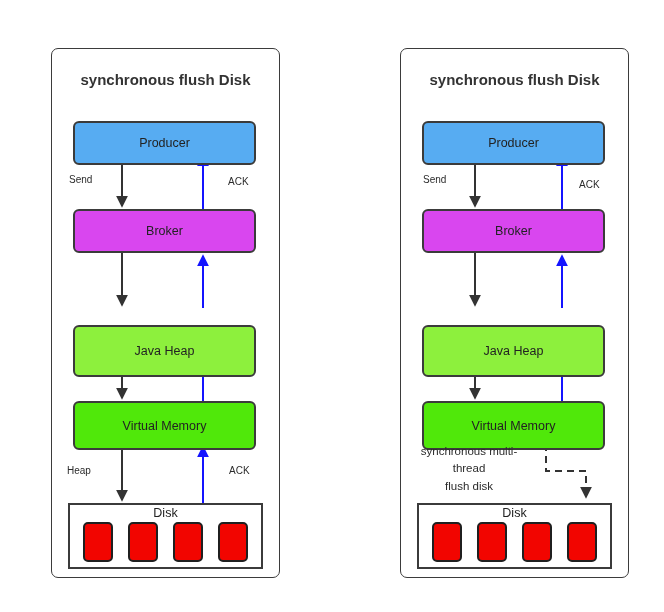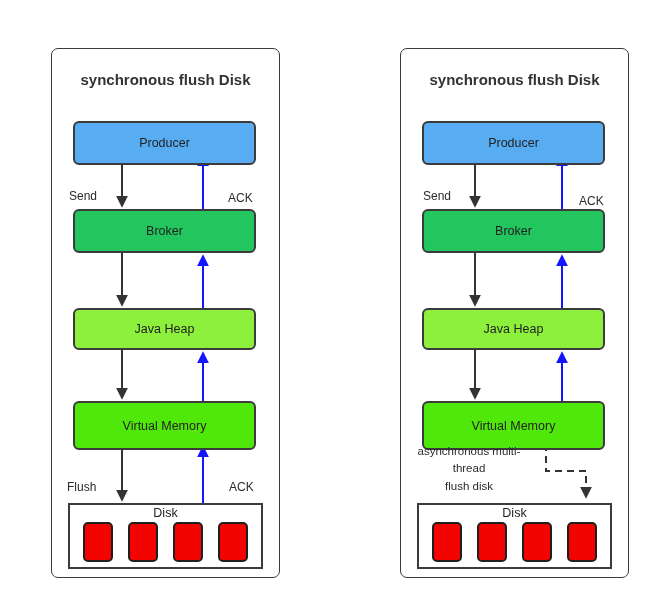--- a/index.html
+++ b/index.html
@@ -11,35 +11,35 @@
   .panel-left{left:51px;}
   .panel-right{left:400px;}
 
   .panel-title{position:absolute;top:22px;left:0;width:100%;text-align:center;
                font-size:15px;font-weight:bold;color:#333;}
 
   .arrows{position:absolute;left:0;top:0;pointer-events:none;}
 
   .bx{position:absolute;left:21px;width:183px;border:2px solid var(--box-border);
       border-radius:6px;display:flex;align-items:center;justify-content:center;
-      font-size:12.5px;color:#222;box-sizing:border-box;background:#22c55e;}
+      font-size:12.5px;color:#222;box-sizing:border-box;background:#d946ef;}
   .bx-producer{top:72px;height:44px;background:var(--producer-blue);}
   .bx-broker{top:160px;height:44px;}
-  .bx-javaheap{top:259px;height:42px;background:var(--java-heap-green);}
+  .bx-javaheap{top:276px;height:52px;background:var(--java-heap-green);}
   .bx-vm{top:352px;height:49px;background:var(--virtual-memory-green);}
 
   .disk{position:absolute;left:16px;top:454px;width:195px;height:66px;
         border:2px solid var(--box-border);border-radius:0;box-sizing:border-box;
         background:#fff;}
   .disk-label{text-align:center;font-size:12.5px;margin-top:1px;color:#222;}
   .platters{display:flex;justify-content:space-between;padding:2px 13px 0 13px;}
   .platter{width:30px;height:40px;background:var(--disk-red);
            border:2px solid #1f1f1f;border-radius:5px;box-sizing:border-box;}
 
-  .lbl{position:absolute;font-size:12px;color:#2b2b2b;white-space:nowrap;margin-top:15px;}
+  .lbl{position:absolute;font-size:10px;color:#2b2b2b;white-space:nowrap;}
   .note{position:absolute;left:2px;top:394px;width:132px;text-align:center;
         font-size:11.5px;line-height:1.5;color:#2b2b2b;white-space:pre-line;}
 </style>
 </head>
 <body>
 
 <div class="canvas">
 
   <div class="panel panel-left">
     <div class="panel-title">synchronous flush Disk</div>
@@ -66,21 +66,21 @@
         <line x1="151" y1="454" x2="151" y2="398" marker-end="url(#au-l)"></line>
       </g>
     </svg>
 
     <div class="bx bx-producer">Producer</div>
     <div class="lbl" style="left:17px;top:125px;">Send</div>
     <div class="lbl" style="left:176px;top:127px;">ACK</div>
     <div class="bx bx-broker">Broker</div>
     <div class="bx bx-javaheap">Java Heap</div>
     <div class="bx bx-vm">Virtual Memory</div>
-    <div class="lbl" style="left:15px;top:416px;">Flush</div>
+    <div class="lbl" style="left:15px;top:416px;">Heap</div>
     <div class="lbl" style="left:177px;top:416px;">ACK</div>
 
     <div class="disk">
       <div class="disk-label">Disk</div>
       <div class="platters">
         <div class="platter"></div>
         <div class="platter"></div>
         <div class="platter"></div>
         <div class="platter"></div>
       </div>
@@ -111,21 +111,21 @@
       </g>
       <path d="M145 395 V422 H185 V448" fill="none" stroke="var(--arrow-black)" stroke-width="2" stroke-dasharray="7 5" marker-end="url(#ab-r)"></path>
     </svg>
 
     <div class="bx bx-producer">Producer</div>
     <div class="lbl" style="left:22px;top:125px;">Send</div>
     <div class="lbl" style="left:178px;top:130px;">ACK</div>
     <div class="bx bx-broker">Broker</div>
     <div class="bx bx-javaheap">Java Heap</div>
     <div class="bx bx-vm">Virtual Memory</div>
-    <div class="note">asynchronous multi-
+    <div class="note">synchronous multi-
 thread
 flush disk</div>
 
     <div class="disk">
       <div class="disk-label">Disk</div>
       <div class="platters">
         <div class="platter"></div>
         <div class="platter"></div>
         <div class="platter"></div>
         <div class="platter"></div>

